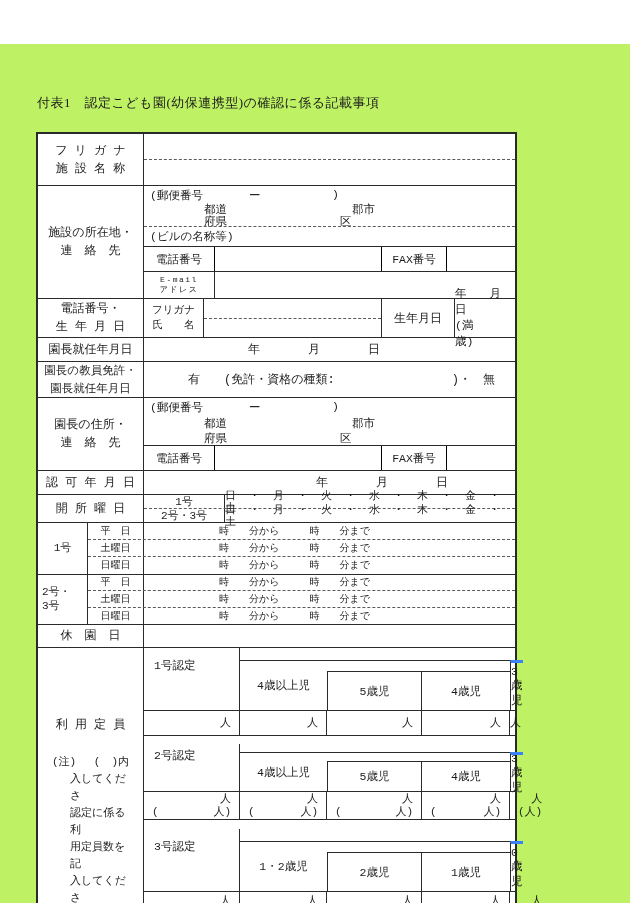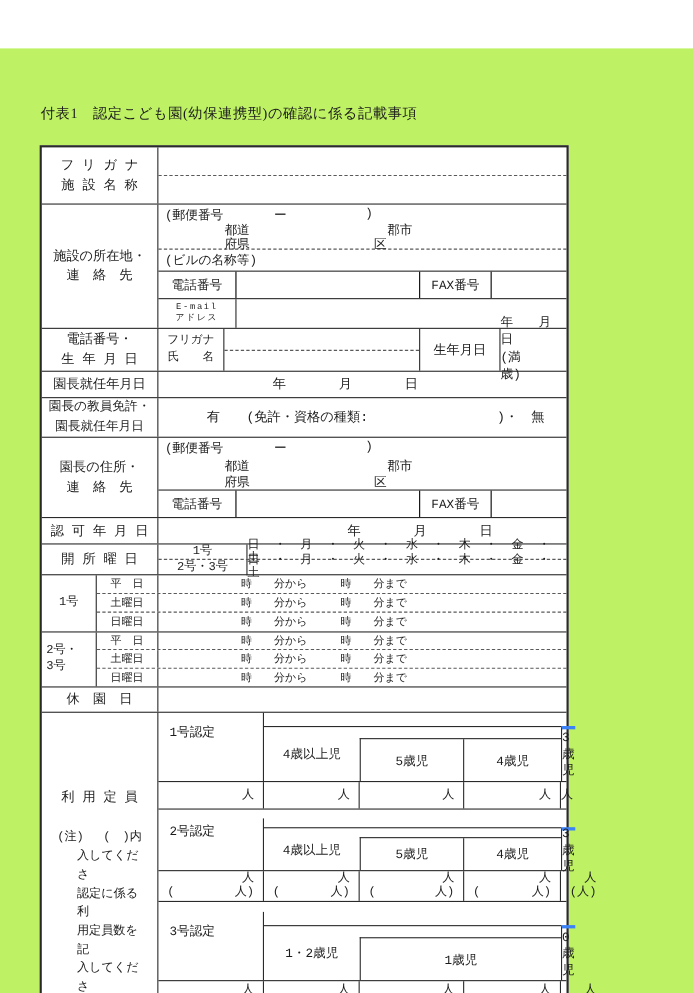--- a/index.html
+++ b/index.html
@@ -447,20 +447,21 @@
             </div>
           </div>
         </div>
 
         <div class="blk blk3">
           <div class="bhead bh62">
             <div class="bcol1">3号認定</div>
             <div class="bmid">
               <div class="b4label">1・2歳児</div>
               <div class="bnest">
+                <div class="bn1">2歳児</div>
                 <div class="bn2">1歳児</div>
               </div>
             </div>
             <div class="bcol5">0歳児</div>
           </div>
           <div class="bcount bc33">
             <div class="bcell bc1">
               <div class="u-line">人</div>
               <div class="paren-line">
                   <span>(</span>

